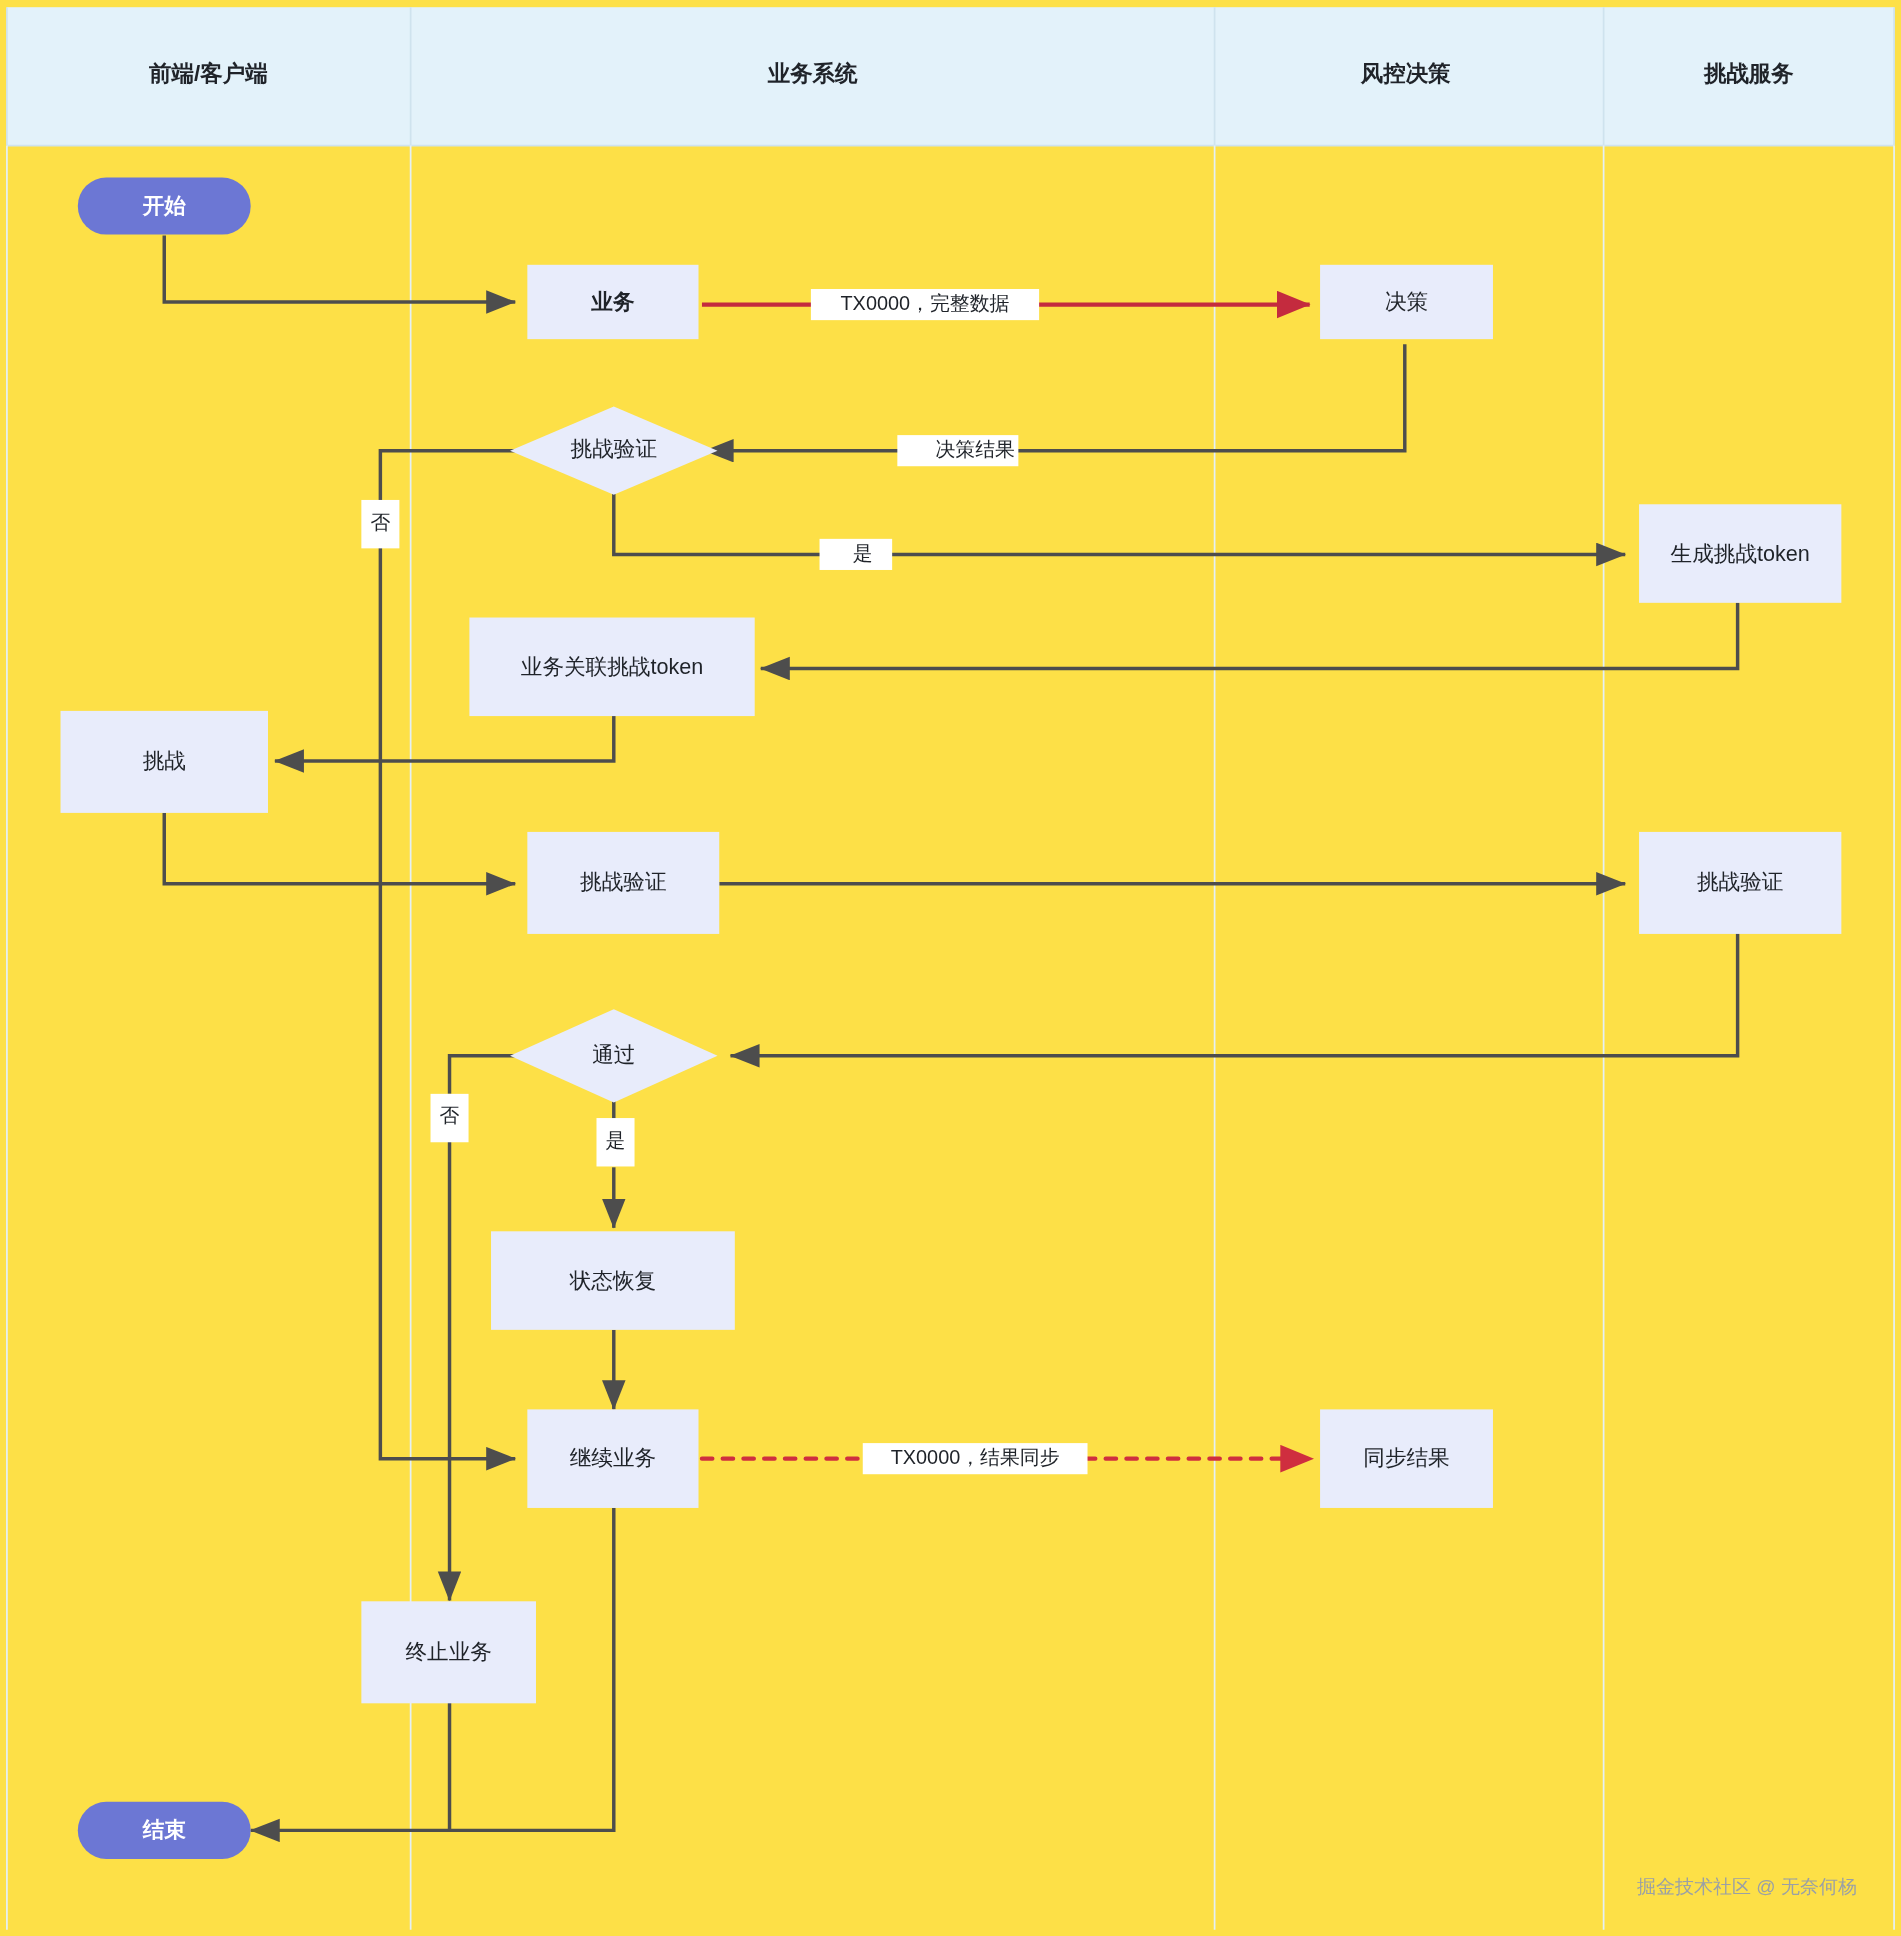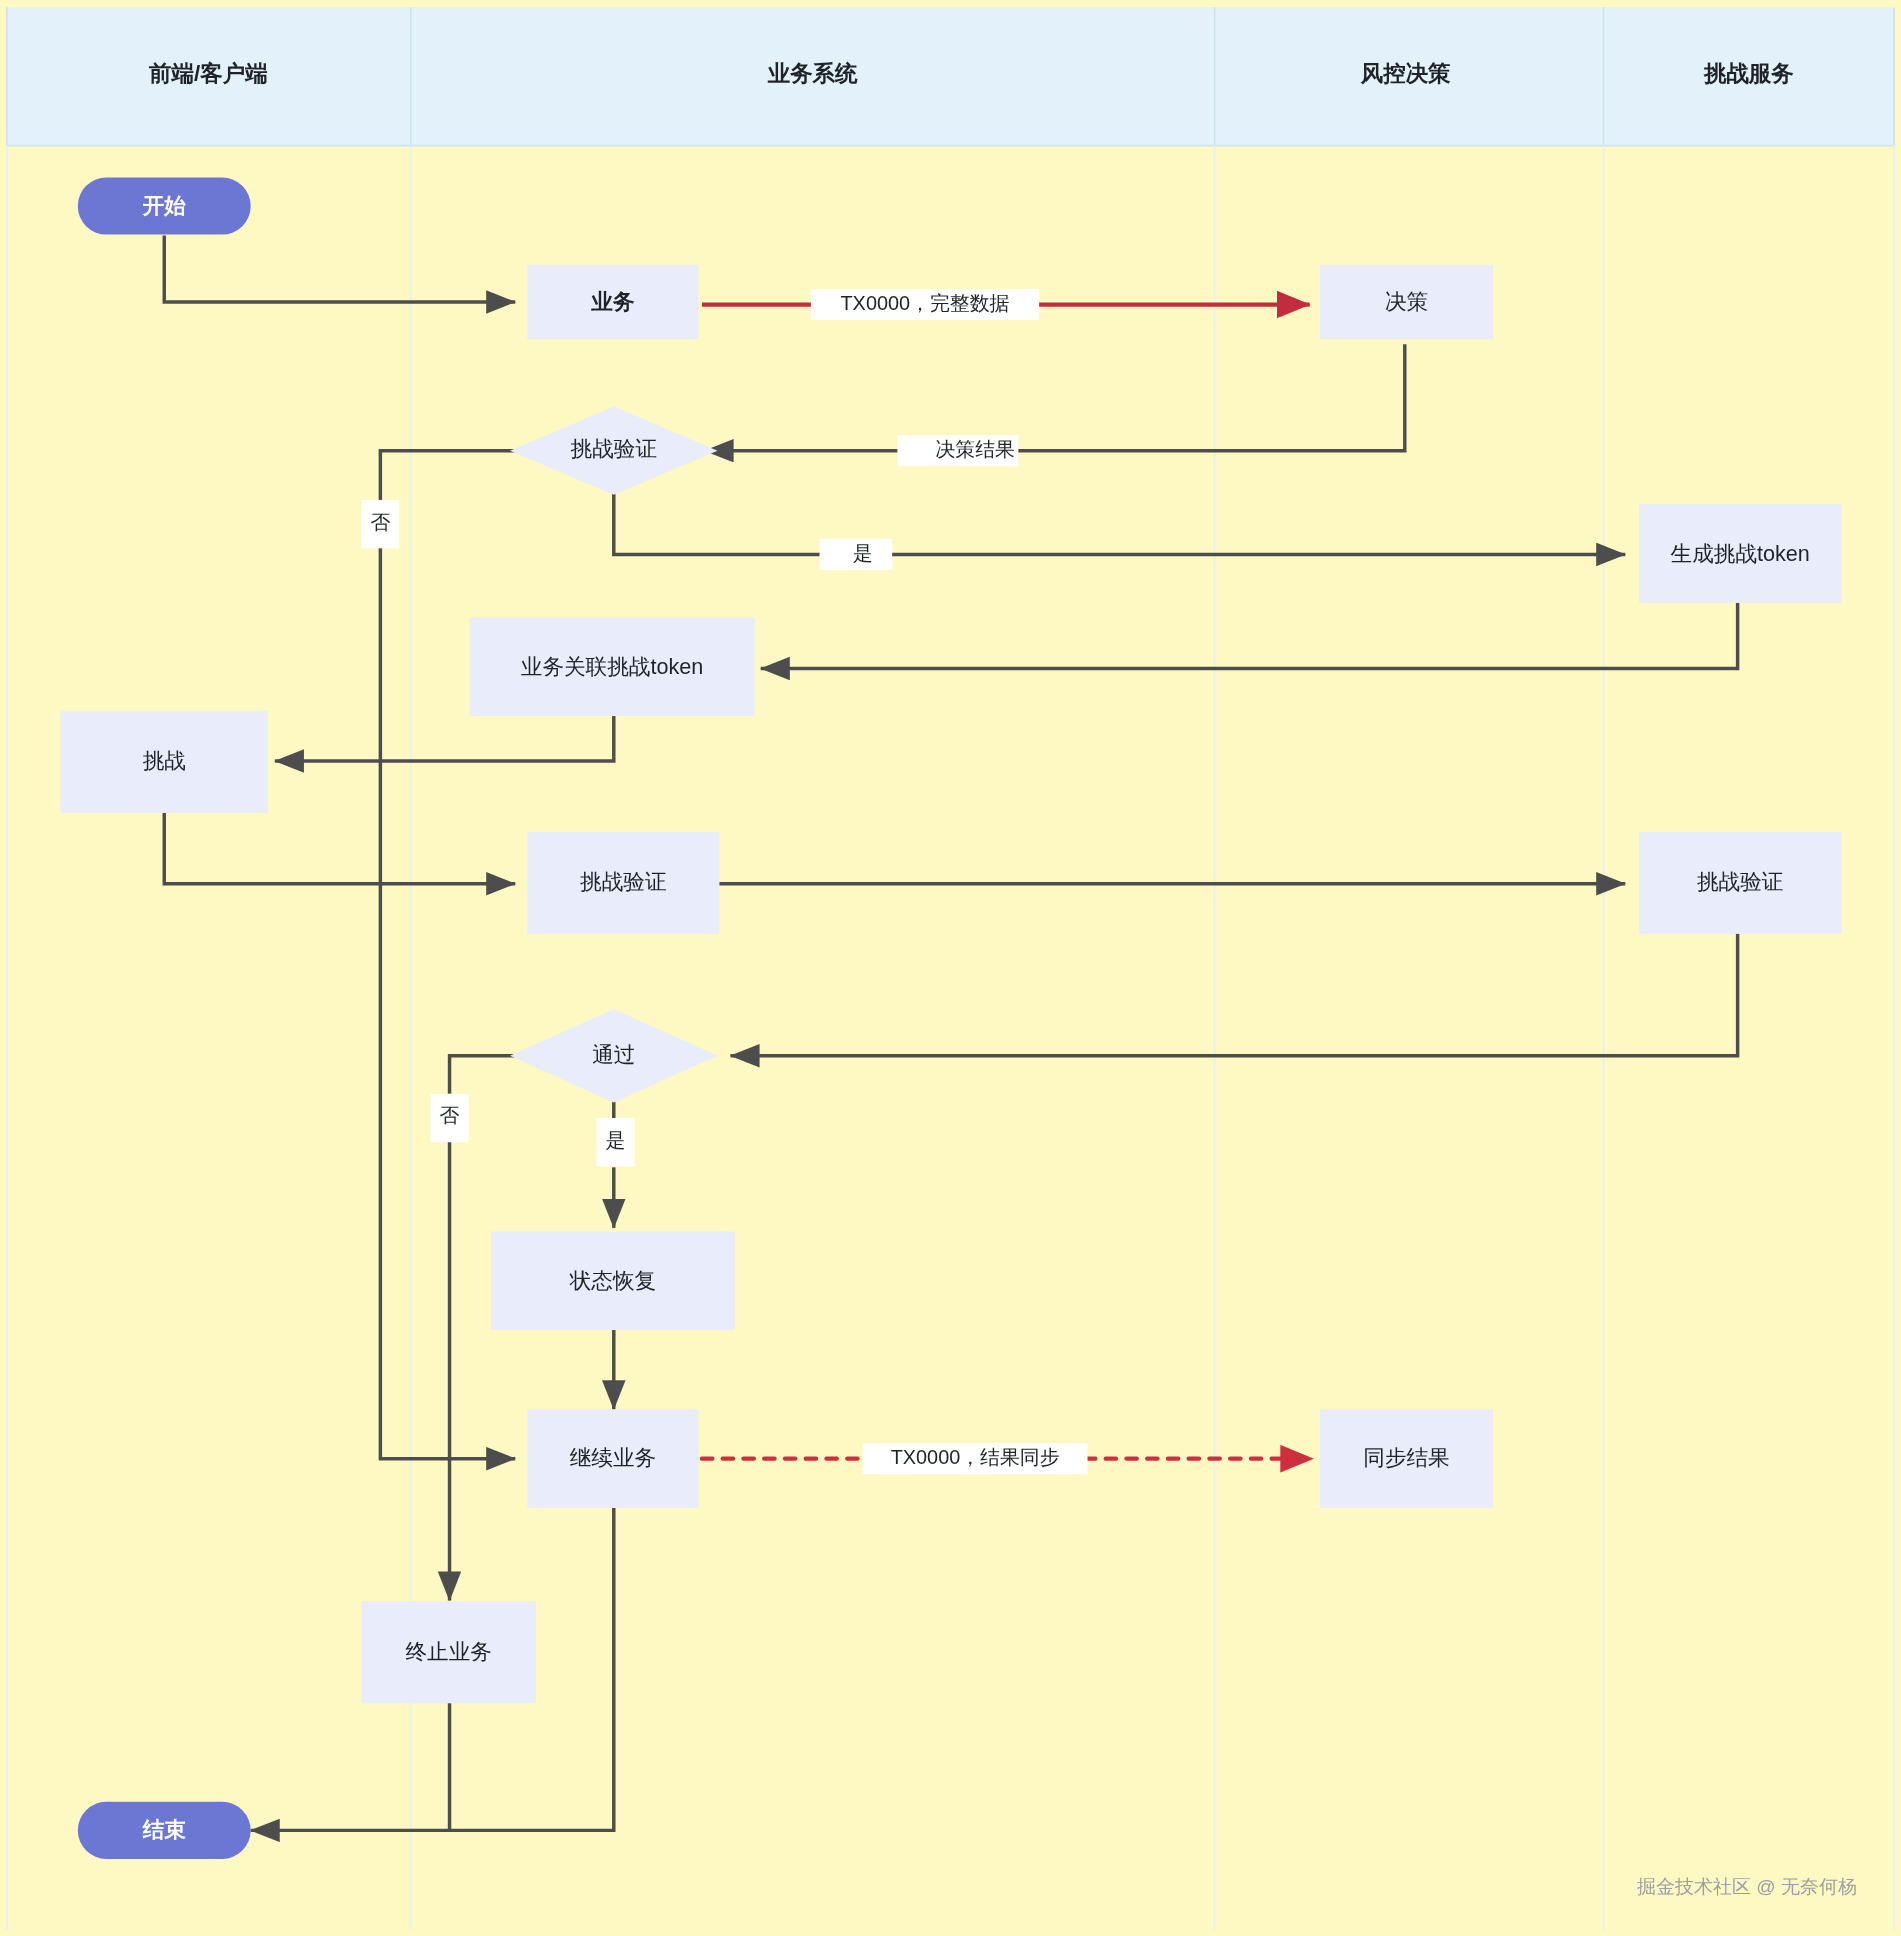--- a/index.html
+++ b/index.html
@@ -5,21 +5,21 @@
   html, body {
     margin: 0;
     padding: 0;
     background: #ffffff;
     font-family: "Liberation Sans", "DejaVu Sans", sans-serif;
   }
   #page {
     position: relative;
     width: 1901px;
     height: 1937px;
-    background: #fef9c3;
+    background: #fde047;
     overflow: hidden;
   }
   svg#diagram {
     position: absolute;
     top: 0;
     left: 0;
     width: 1901px;
     height: 1937px;
   }
   .lane-header-text {

